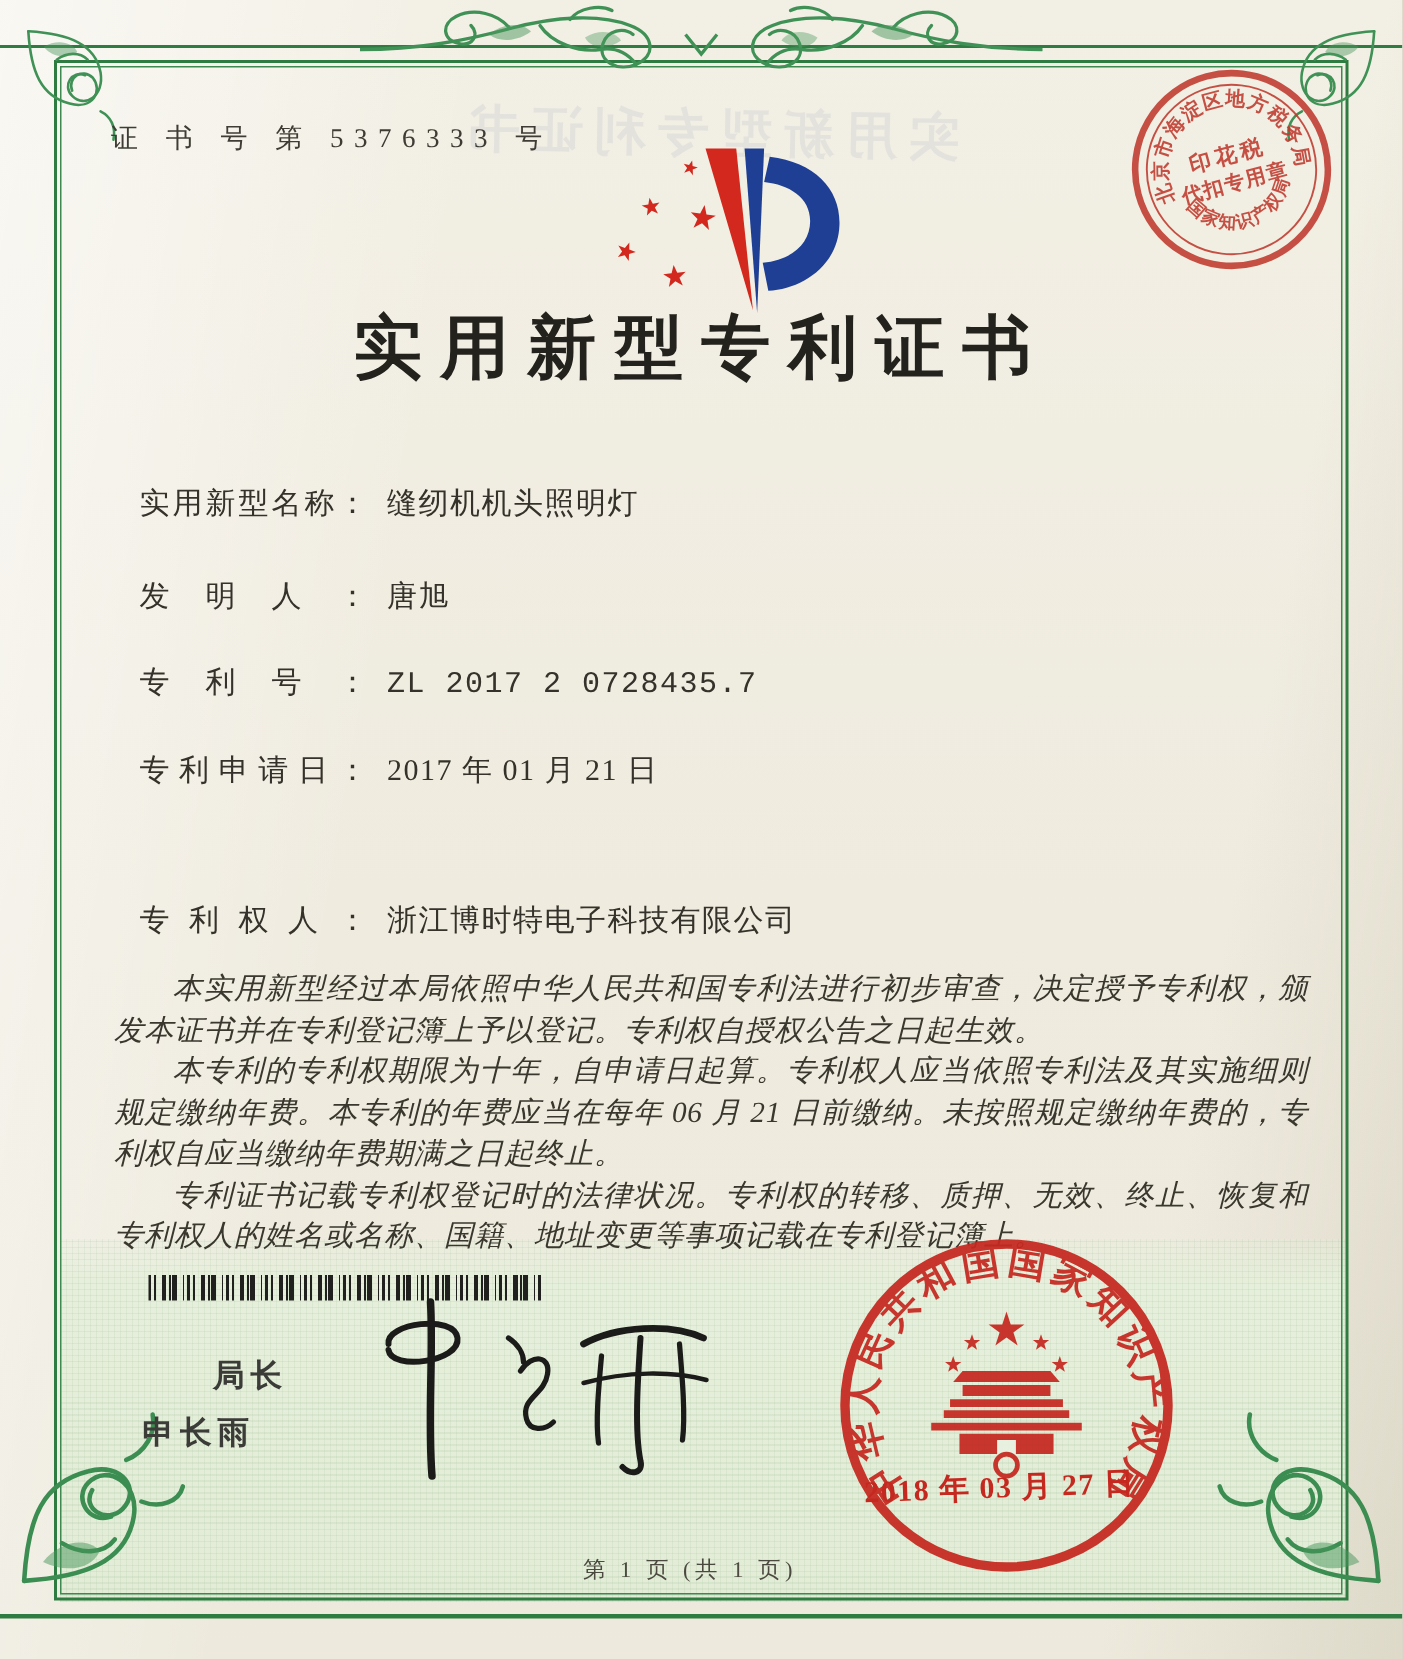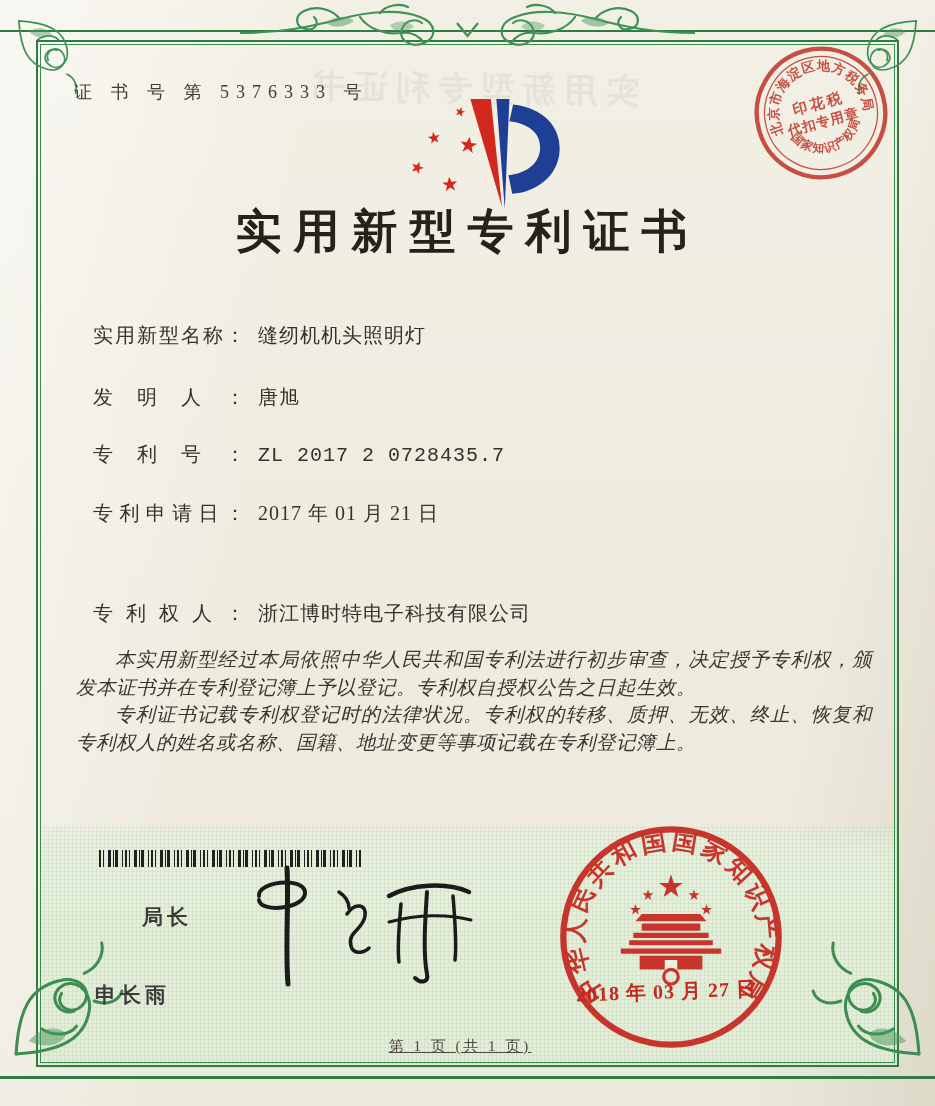--- a/index.html
+++ b/index.html
@@ -73,31 +73,31 @@
     background:repeating-linear-gradient(90deg,
       #20201e 0 2px, transparent 2px 4px,
       #20201e 4px 5px, transparent 5px 9px,
       #20201e 9px 12px, transparent 12px 14px,
       #20201e 14px 15px, transparent 15px 16px,
       #20201e 16px 19px, transparent 19px 23px,
       #20201e 23px 24px, transparent 24px 26px);
   }
   .signer{position:absolute;left:95px;z-index:3;font-family:"Liberation Sans","DejaVu Sans",sans-serif;
     font-weight:700;font-size:21px;letter-spacing:4px;color:#3b3b38;}
-  .signer-title{top:903px;margin-left:47px;} .signer-name{top:941px;margin-top:40px;}
+  .signer-title{top:903px;margin-left:47px;} .signer-name{top:941px;}
   .signature{position:absolute;left:243px;top:862px;width:240px;height:130px;z-index:3;}
   .main-seal{position:absolute;left:556px;top:822px;width:230px;height:230px;z-index:4;opacity:.93;}
   .seal-date{
     position:absolute;left:576px;top:978px;width:200px;z-index:5;
     font-size:20px;font-weight:bold;letter-spacing:1px;color:#c5281f;
     transform:rotate(-2deg);white-space:nowrap;
   }
   .footer{
     position:absolute;left:0;top:1037px;width:920px;z-index:3;text-align:center;
-    font-size:15px;letter-spacing:3px;color:#4c4a40;text-decoration:underline;
+    font-size:15px;letter-spacing:3px;color:#4c4a40;
   }
 </style>
 </head>
 <body>
 
 <div class="cert">
 
   <div class="tint-zone"></div>
 
   <div class="outer-line-top"></div>
@@ -208,20 +208,21 @@
   </div>
   <div class="field f3">
     <span class="lbl">专利申请日：</span><span class="val">2017 年 01 月 21 日</span>
   </div>
   <div class="field f4">
     <span class="lbl">专利权人：</span><span class="val">浙江博时特电子科技有限公司</span>
   </div>
 
   <div class="body-text">
     <p>本实用新型经过本局依照中华人民共和国专利法进行初步审查，决定授予专利权，颁发本证书并在专利登记簿上予以登记。专利权自授权公告之日起生效。</p>
+    <p>本专利的专利权期限为十年，自申请日起算。专利权人应当依照专利法及其实施细则规定缴纳年费。本专利的年费应当在每年 06 月 21 日前缴纳。未按照规定缴纳年费的，专利权自应当缴纳年费期满之日起终止。</p>
     <p>专利证书记载专利权登记时的法律状况。专利权的转移、质押、无效、终止、恢复和专利权人的姓名或名称、国籍、地址变更等事项记载在专利登记簿上。</p>
   </div>
 
   <div class="barcode"></div>
 
   <div class="signer signer-title">局长</div>
   <div class="signer signer-name">申长雨</div>
 
   <svg class="signature" viewBox="0 0 240 130">
     <g stroke="#1b1b19" fill="none" stroke-linecap="round" stroke-linejoin="round">

